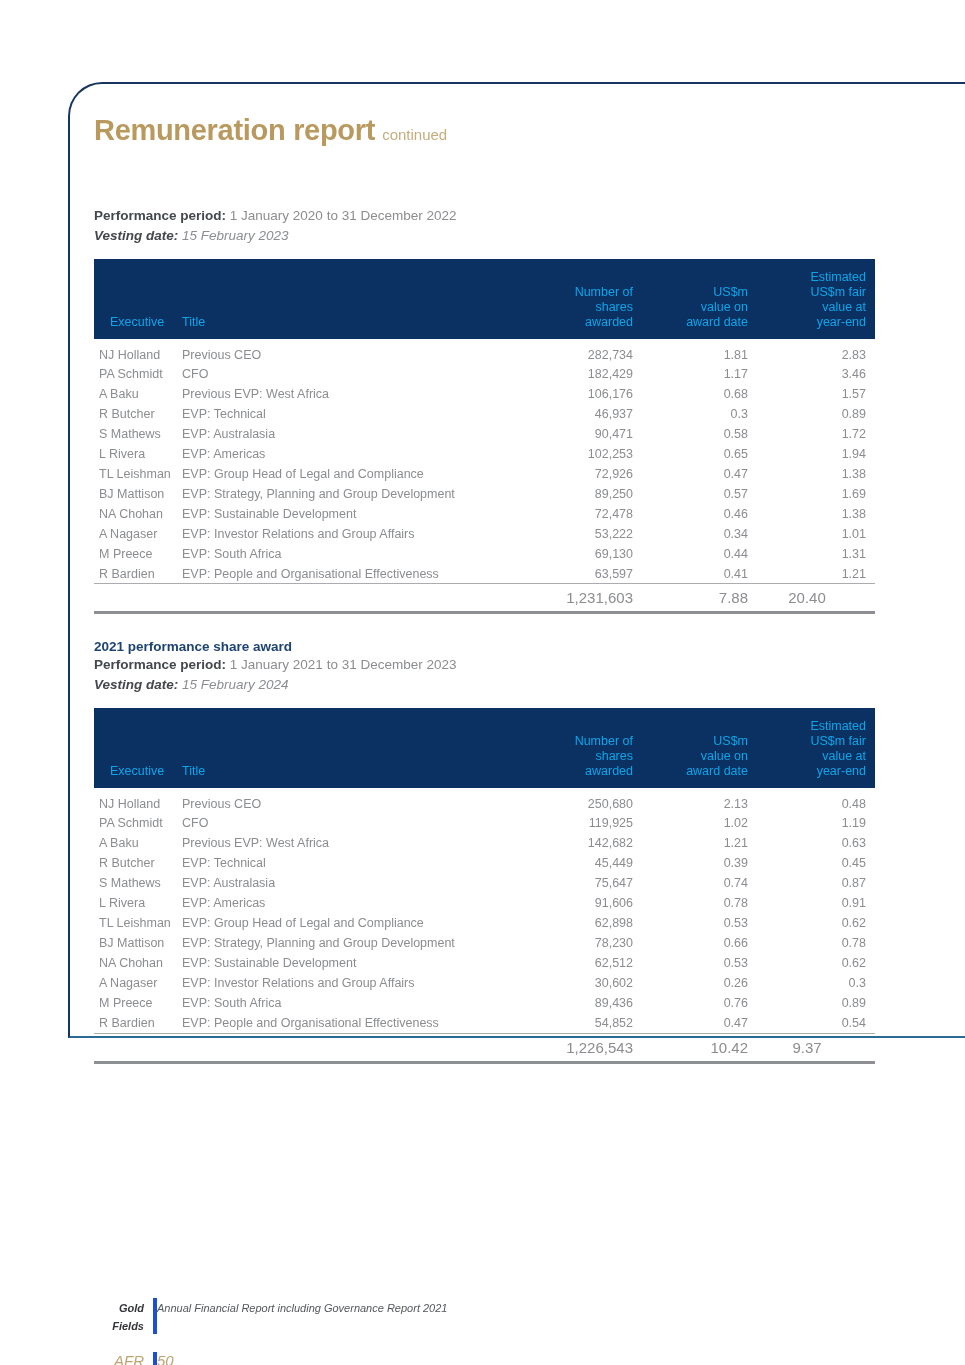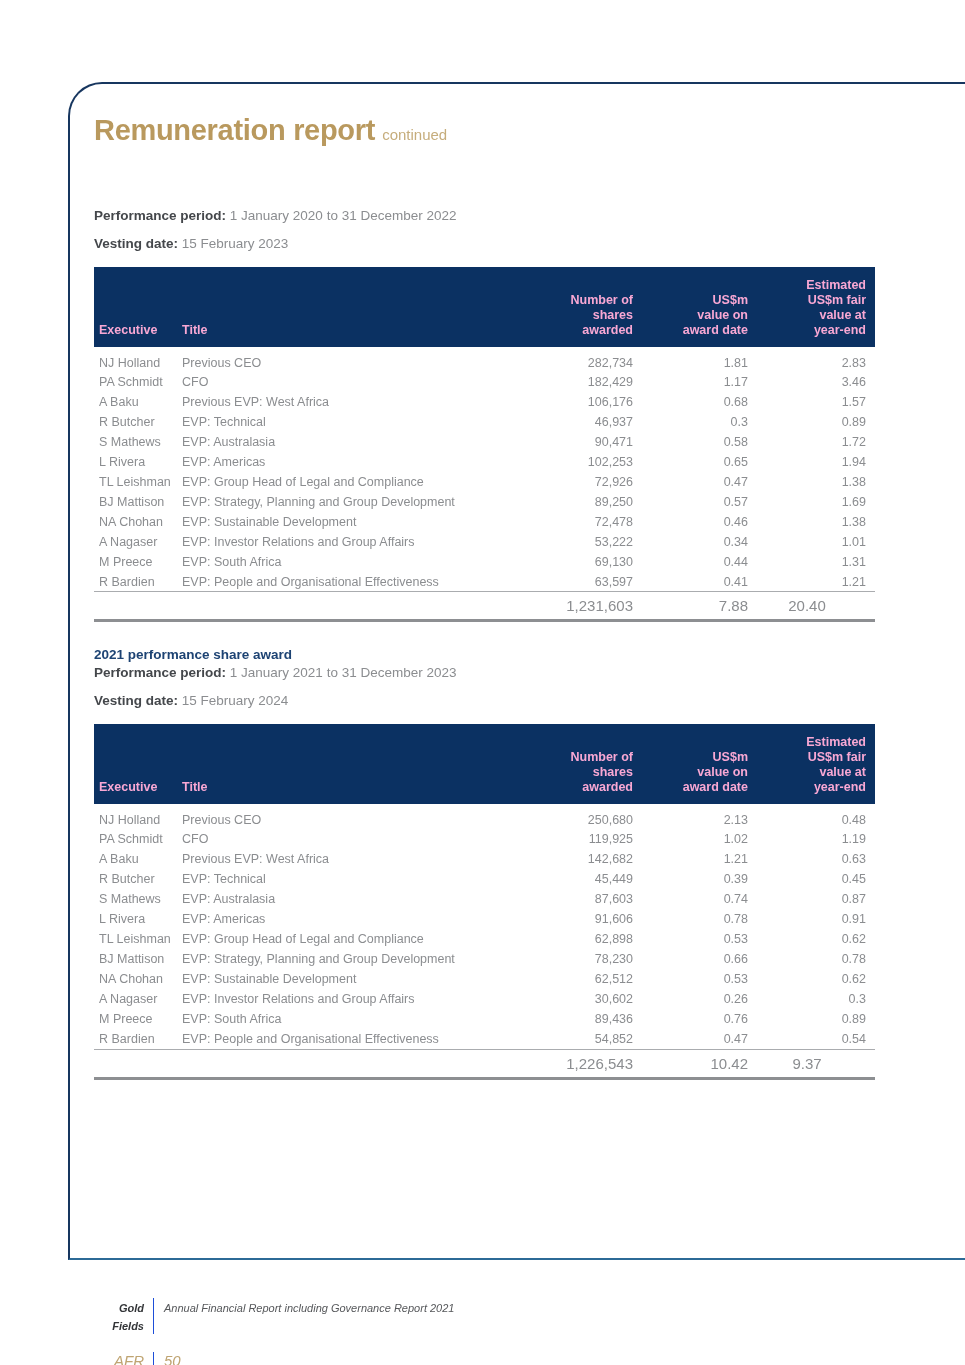--- a/index.html
+++ b/index.html
@@ -8,21 +8,21 @@
     position: relative;
     background: #ffffff;
     font-family: "Liberation Sans", sans-serif;
     overflow: hidden;
   }
 
   
   .frame {
     position: absolute;
     left: 68px; top: 82px;
-    width: 897px; height: 1178px;
+    width: 897px; height: 956px;
     border-left: 2px solid #17365f;
     border-top: 2px solid #17365f;
     border-bottom: 2px solid #2c6a96;
     border-top-left-radius: 34px;
   }
   .frame-content { padding: 31px 90px 0 24px; }
 
   
   .report-title {
     font-size: 29px;
@@ -43,48 +43,48 @@
   .section-1 { margin-top: 60px; }
   .section-2 { margin-top: 24px; }
   .section-heading {
     font-size: 13.5px;
     font-weight: 700;
     color: #1d4373;
     line-height: 18px;
   }
   .meta-line { font-size: 13.5px; line-height: 18px; color: #8b8d90; }
   .meta-line .meta-label { font-weight: 700; color: #44474b; }
-  .meta-line.vesting { margin-top: 10px; }
+  .meta-line.vesting { margin-top: 2px; font-style: italic; }
 
   
   table.awards {
     width: 100%;
     border-collapse: collapse;
     table-layout: fixed;
     margin-top: 14px;
   }
   col.c-exec  { width: 88px; }
   col.c-title { width: auto; }
   col.c-shares{ width: 122px; }
   col.c-value { width: 115px; }
   col.c-fair  { width: 127px; }
 
   thead th {
     background: #0b3162;
-    color: #f9a8d4;
+    color: #0ea5e9;
     font-size: 12.5px;
-    font-weight: 700;
+    font-weight: 400;
     vertical-align: bottom;
     white-space: pre-line;
     padding: 11px 0 9px 0;
     line-height: 15px;
     text-align: left;
   }
   thead th.num { text-align: right; }
-  thead th.first { padding-left: 5px; }
+  thead th.first { padding-left: 16px; }
   thead th.last { padding-right: 9px; }
 
   tbody td {
     font-size: 12.5px;
     color: #8b8d90;
     height: 20px;
     line-height: 14px;
     padding: 2px 0;
     vertical-align: middle;
     overflow: hidden;
@@ -108,22 +108,21 @@
   
   .footer {
     position: absolute;
     left: 90px; top: 1298px;
     display: grid;
     grid-template-columns: 63px auto;
     row-gap: 18px;
     font-style: italic;
   }
   .footer .cell-right {
-    border-left: 1px solid #1d4ed8;
-    padding-left: 10px;
+    border-left: 4px solid #1d4ed8;
   }
   .footer .cell-left {
     text-align: right;
     padding-right: 9px;
   }
   .footer .brand { font-size: 11px; font-weight: 700; color: #333538; line-height: 14px; }
   .footer .report-name { font-size: 11px; color: #55575a; line-height: 14px; }
   .footer .afr { font-size: 15px; color: #bfa472; line-height: 18px; }
   .footer .page-num { font-size: 15px; color: #bfa472; line-height: 18px; }
 </style>
@@ -329,21 +328,21 @@
             <tr>
               <td class="first">R Butcher</td>
               <td>EVP: Technical</td>
               <td class="num">45,449</td>
               <td class="num">0.39</td>
               <td class="num last">0.45</td>
             </tr>
             <tr>
               <td class="first">S Mathews</td>
               <td>EVP: Australasia</td>
-              <td class="num">87,603</td>
+              <td class="num">75,647</td>
               <td class="num">0.74</td>
               <td class="num last">0.87</td>
             </tr>
             <tr>
               <td class="first">L Rivera</td>
               <td>EVP: Americas</td>
               <td class="num">91,606</td>
               <td class="num">0.78</td>
               <td class="num last">0.91</td>
             </tr>

